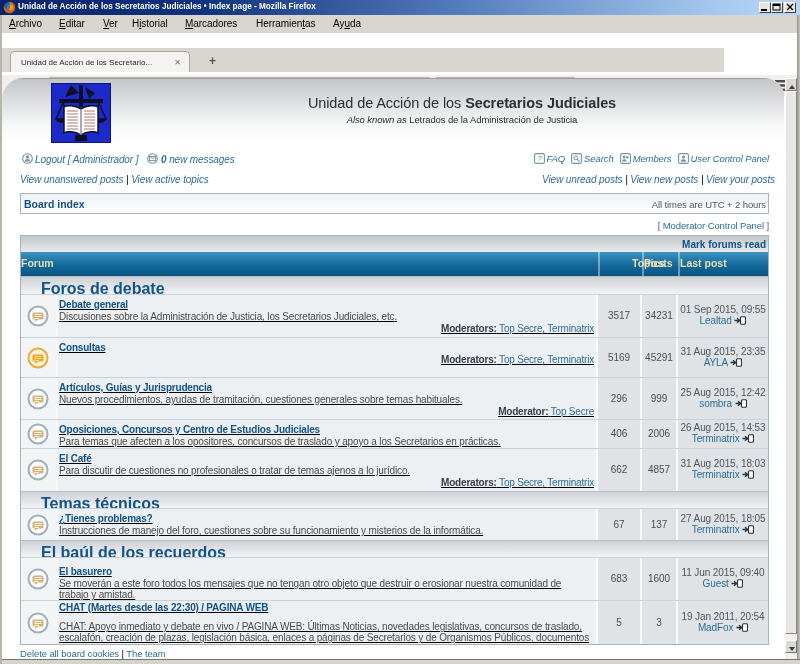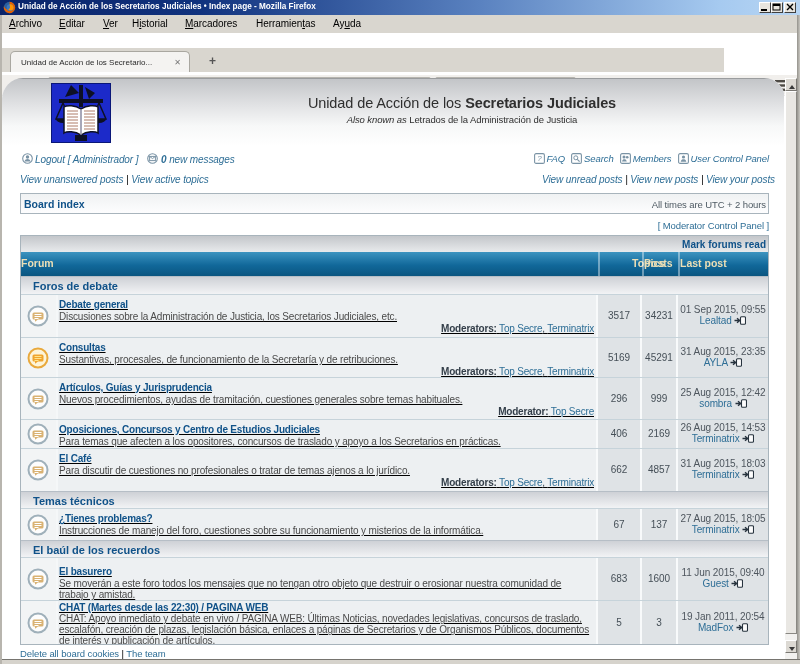--- a/index.html
+++ b/index.html
@@ -72,21 +72,21 @@
 #modrow { position:relative; height:21px; font-size:9.5px; text-align:right; padding-top:6px; letter-spacing:-0.1px; }
 
 
 #ftable { position:relative; border:1px solid #a8b4bc; border-top:1px solid #a8b4bc; }
 #markrow { height:16px; background:linear-gradient(to bottom,#c3c6ca,#e8eaec); text-align:right;
   font-size:10px; font-weight:bold; padding:3px 2px 0 0; }
 #thead { height:24px; background:linear-gradient(to bottom,#3d94c0 0%,#11689a 55%,#0a5580 100%);
   position:relative; color:#ecdfb6; font-size:10.5px; font-weight:bold; }
 #thead .c { position:absolute; top:5px; }
 .catbar { height:18px; background:linear-gradient(to bottom,#ced1d6,#f2f3f5);
-  border-top:1px solid #b6bec6; font-size:11px; font-weight:bold; color:#105289; padding:3px 0 0 12px; }
+  border-top:1px solid #b6bec6; font-size:16px; font-weight:bold; color:#105289; padding:3px 0 0 20px; }
 .frow { position:relative; border-top:1px solid #c6d3da; background:#edf0f2; overflow:hidden;text-decoration:underline; }
 .frow .icell { position:absolute; left:0; top:0; bottom:0; width:37px; background:#f2f4f5; border-right:2px solid #f5f7f8; }
 .frow .icell svg { position:absolute; left:6px; top:50%; margin-top:-11px; }
 .frow .main { margin-left:37px; margin-right:172px; padding:4px 2px 3px 1px; font-size:10px; letter-spacing:-0.2px; color:#4a4a4a; line-height:11px; }
 .frow .main .ft { font-weight:bold; margin-bottom:1px; }
 .frow .main .ft a { color:#105289; text-decoration:none; }
 .frow .main .ds { line-height:11px; letter-spacing:-0.15px; }
 .frow .main .md { font-size:10px; color:#3a4753; margin-top:1px;text-align:right; }
 .frow .main .md b { color:#333e49; }
 .frow .cnum { position:absolute; top:0; bottom:0; background:#dfe3e6; font-size:10px; color:#454f57; text-align:center; }
@@ -323,21 +323,20 @@
         <div class="frow" style="height:40px">
           <div class="icell">
               <svg width="22" height="22" viewBox="0 0 22 22">
                 <circle cx="11" cy="11" r="9.5" fill="#fdf4d8" stroke="#e9a93c" stroke-width="2"></circle>
                 <path d="M7 7.5 h8 a1.5 1.5 0 0 1 1.5 1.5 v4 a1.5 1.5 0 0 1 -1.5 1.5 h-4 l-3 2.2 v-2.2 h-1 a1.5 1.5 0 0 1 -1.5 -1.5 v-4 a1.5 1.5 0 0 1 1.5 -1.5 Z" fill="#f0a42d"></path>
                 <path d="M7.5 9.5 h7 M7.5 11.5 h7 M7.5 13.5 h4" stroke="#ffe489" stroke-width="1"></path>
               </svg>
             </div>
           <div class="main">
             <div class="ft"><a>Consultas</a></div>
-            <div class="ds">Sustantivas, procesales, de funcionamiento de la Secretaría y de retribuciones.</div>
             <div class="md"><b>Moderators:</b> <a class="lnk">Top Secre</a>, <a class="lnk">Terminatrix</a></div>
           </div>
           <div class="cnum ctop">
               <div class="num">5169</div>
             </div>
           <div class="cnum cpos">
               <div class="num">45291</div>
             </div>
           <div class="clast">
               <div class="lp">31 Aug 2015, 23:35<br><a class="lnk">AYLA</a> <svg width="12" height="9" viewBox="0 0 12 9" style="vertical-align:-1px">
@@ -381,21 +380,21 @@
               </svg>
             </div>
           <div class="main">
             <div class="ft"><a>Oposiciones, Concursos y Centro de Estudios Judiciales</a></div>
             <div class="ds">Para temas que afecten a los opositores, concursos de traslado y apoyo a los Secretarios en prácticas.</div>
           </div>
           <div class="cnum ctop">
               <div class="num">406</div>
             </div>
           <div class="cnum cpos">
-              <div class="num">2169</div>
+              <div class="num">2006</div>
             </div>
           <div class="clast">
               <div class="lp">26 Aug 2015, 14:53<br><a class="lnk">Terminatrix</a> <svg width="12" height="9" viewBox="0 0 12 9" style="vertical-align:-1px">
                   <path d="M0.5 4.5 h4.5 M3 2.2 l2.8 2.3 L3 6.8" stroke="#27333e" stroke-width="1.3" fill="none"></path>
                   <rect x="6.5" y="0.7" width="5" height="7.6" rx="1" fill="#fdfdfd" stroke="#27333e" stroke-width="1.1"></rect>
                 </svg></div>
             </div>
         </div>
         <div class="frow" style="height:43px">
           <div class="icell">
@@ -477,21 +476,21 @@
         </div>
         <div class="frow" style="height:44px">
           <div class="icell">
               <svg width="22" height="22" viewBox="0 0 22 22">
                 <circle cx="11" cy="11" r="9.5" fill="#fdfdfd" stroke="#9fb0ba" stroke-width="2"></circle>
                 <path d="M7 7.5 h8 a1.5 1.5 0 0 1 1.5 1.5 v4 a1.5 1.5 0 0 1 -1.5 1.5 h-4 l-3 2.2 v-2.2 h-1 a1.5 1.5 0 0 1 -1.5 -1.5 v-4 a1.5 1.5 0 0 1 1.5 -1.5 Z" fill="#d9b273"></path>
                 <path d="M7.5 9.5 h7 M7.5 11.5 h7 M7.5 13.5 h4" stroke="#fff" stroke-width="1"></path>
               </svg>
             </div>
           <div class="main" style="line-height:10.4px;padding-top:2px">
-            <div class="ft" style="margin-bottom:0"><a>CHAT (Martes desde las 22:30) / PAGINA WEB</a></div>
+            <div class="ft" style="margin-bottom:8px"><a>CHAT (Martes desde las 22:30) / PAGINA WEB</a></div>
             <div class="ds">CHAT: Apoyo inmediato y debate en vivo / PAGINA WEB: Últimas Noticias, novedades legislativas, concursos de traslado,<br>escalafón, creación de plazas, legislación básica, enlaces a páginas de Secretarios y de Organismos Públicos, documentos<br>de interés y publicación de artículos.</div>
           </div>
           <div class="cnum ctop">
               <div class="num">5</div>
             </div>
           <div class="cnum cpos">
               <div class="num">3</div>
             </div>
           <div class="clast">
               <div class="lp">19 Jan 2011, 20:54<br><a class="lnk">MadFox</a> <svg width="12" height="9" viewBox="0 0 12 9" style="vertical-align:-1px">

